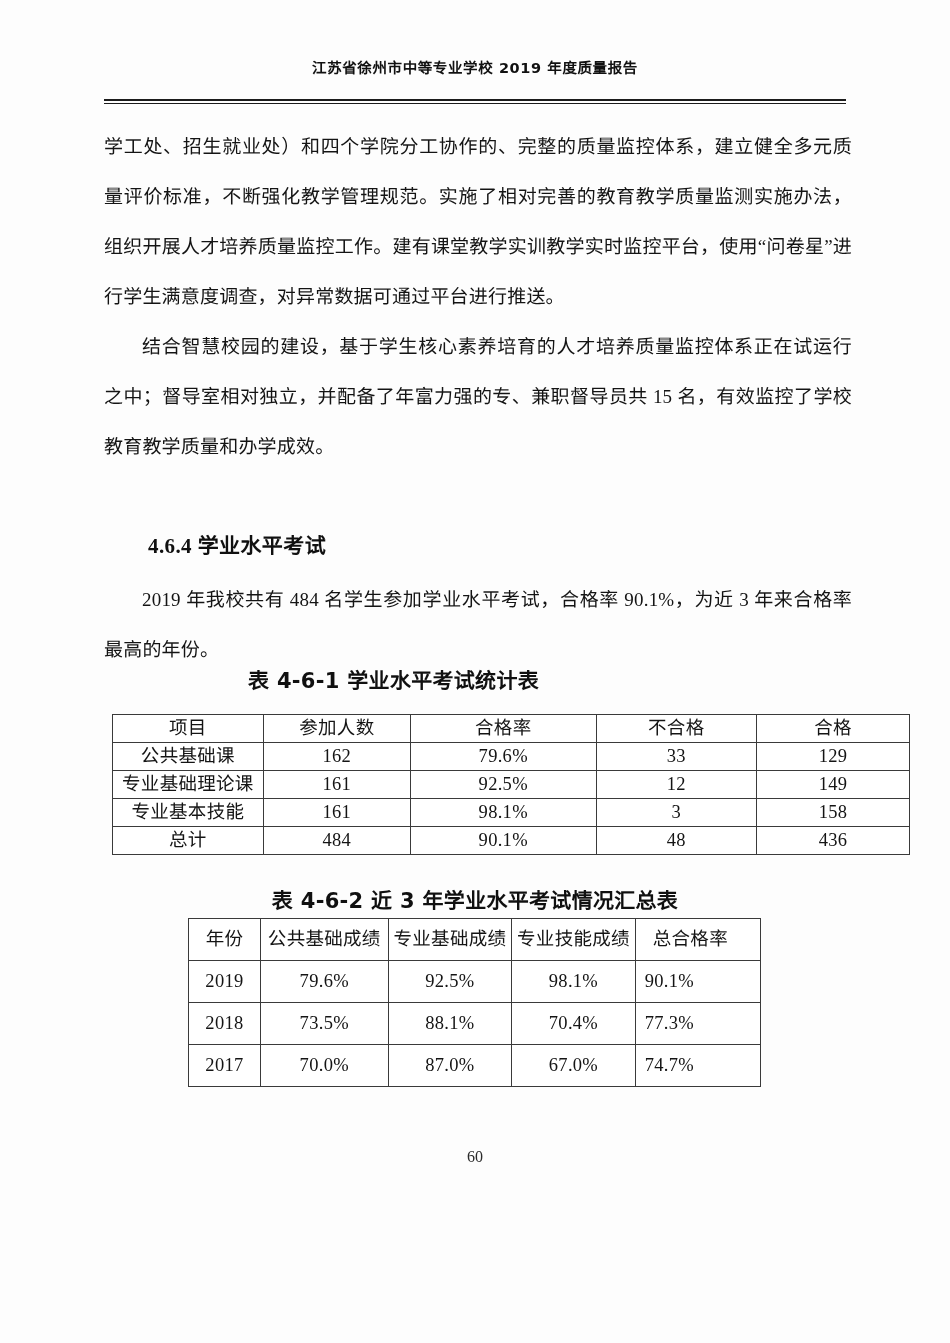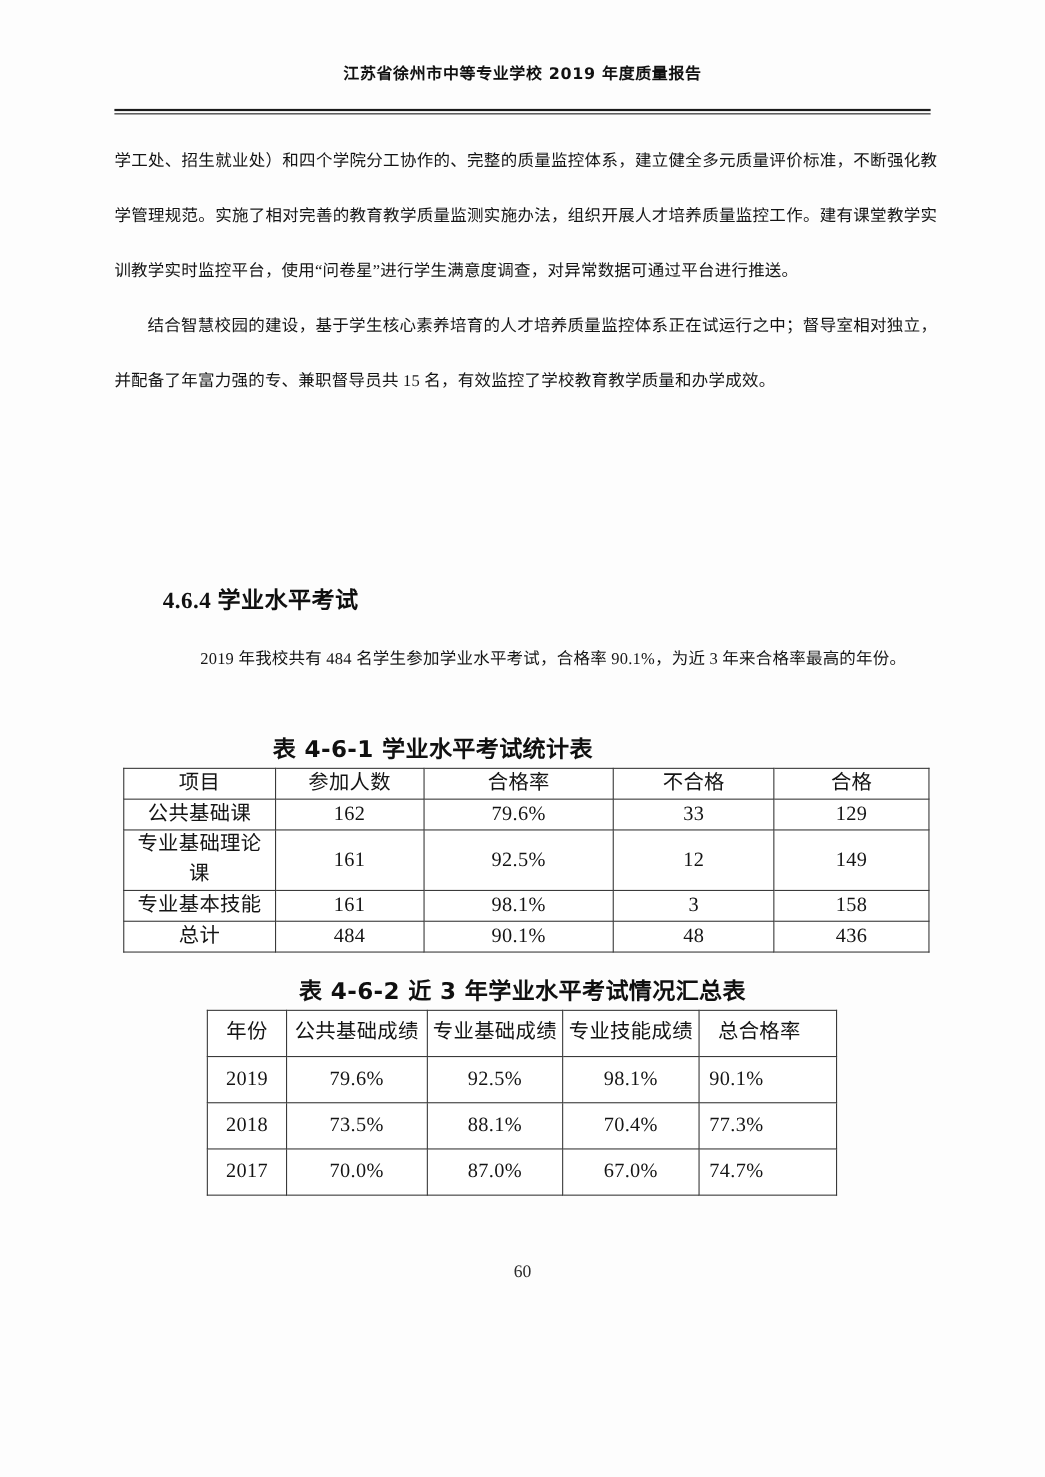--- a/index.html
+++ b/index.html
@@ -45,21 +45,21 @@
 
   
   .body-text {
     position: absolute;
     left: 104px;
     top: 122px;
     width: 748px;
   }
   p.para {
     margin: 0 0 0 0;
-    font-size: 15px;
+    font-size: 19px;
     line-height: 50px;
     text-align: justify;
     text-justify: inter-ideograph;
     letter-spacing: 0.2px;
     color: #141414;
   }
   p.indent {
     text-indent: 2em;
   }
 
@@ -73,21 +73,20 @@
     font-size: 21px;
     letter-spacing: 0.4px;
     color: #101010;
   }
 
   .para-after-heading {
     position: absolute;
     left: 104px;
     top: 575px;
     width: 748px;
-    margin-left: 48px;
   }
 
   
   .tbl-caption {
     position: absolute;
     font-family: "DejaVu Sans", "Liberation Sans", sans-serif;
     font-weight: bold;
     font-size: 21px;
     color: #101010;
     letter-spacing: 0.3px;
@@ -109,22 +108,22 @@
     border: 1px solid #3a3a3a;
     text-align: center;
     font-weight: normal;
     padding: 0 4px;
     letter-spacing: 0.3px;
   }
 
   
   #table-461 {
     left: 112px;
-    top: 698px;
-    width: 733px;
+    top: 714px;
+    width: 798px;
   }
   #table-461 td { height: 27px; line-height: 27px; }
   #table-461 .c-item  { width: 146px; }
   #table-461 .c-num   { width: 142px; }
   #table-461 .c-rate  { width: 181px; }
   #table-461 .c-fail  { width: 156px; }
   #table-461 .c-pass  { width: 148px; }
 
   
   #table-462 {

